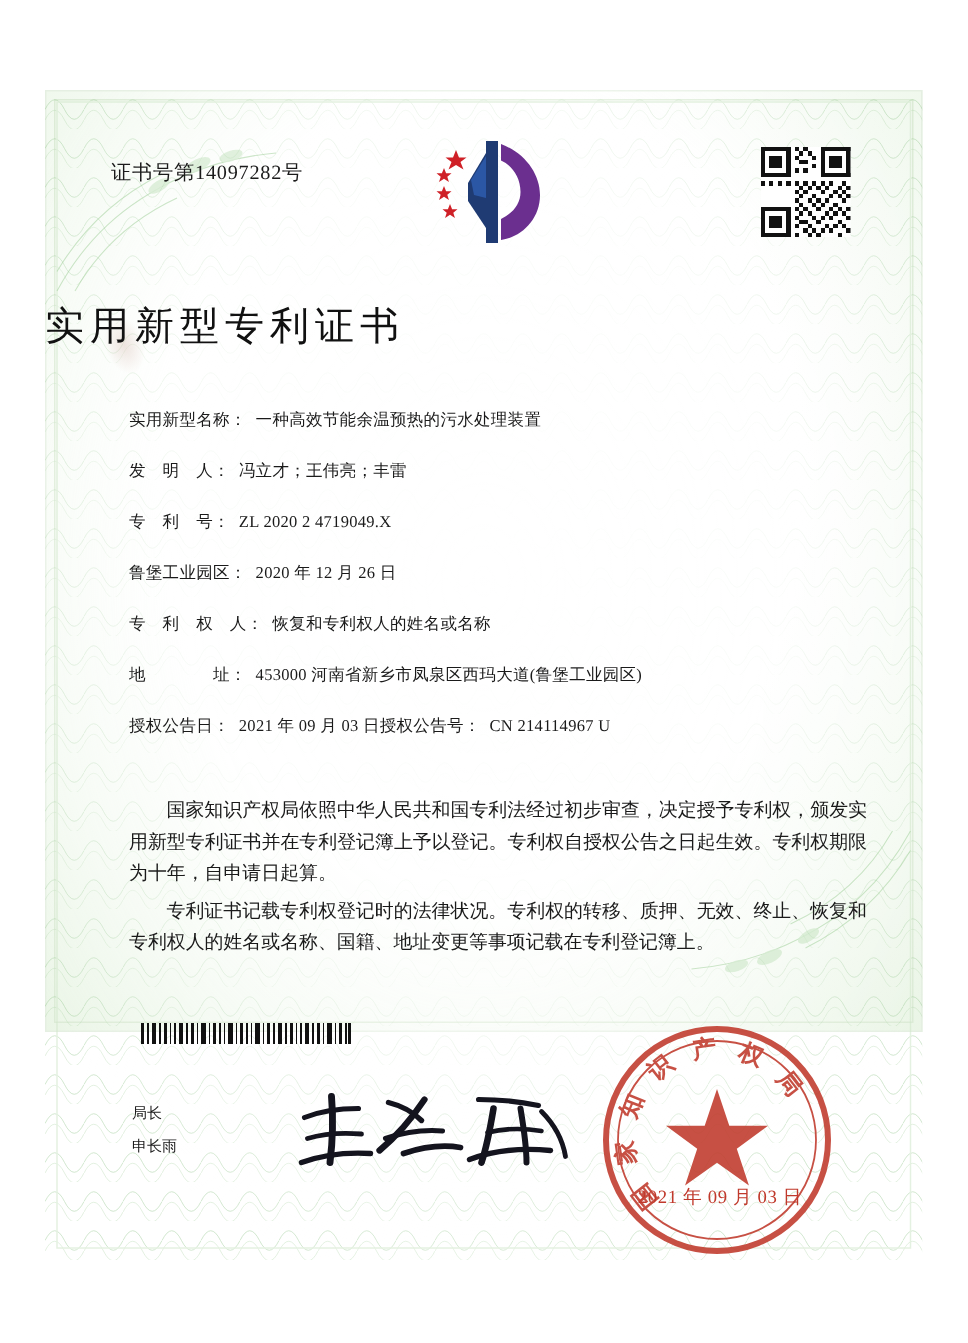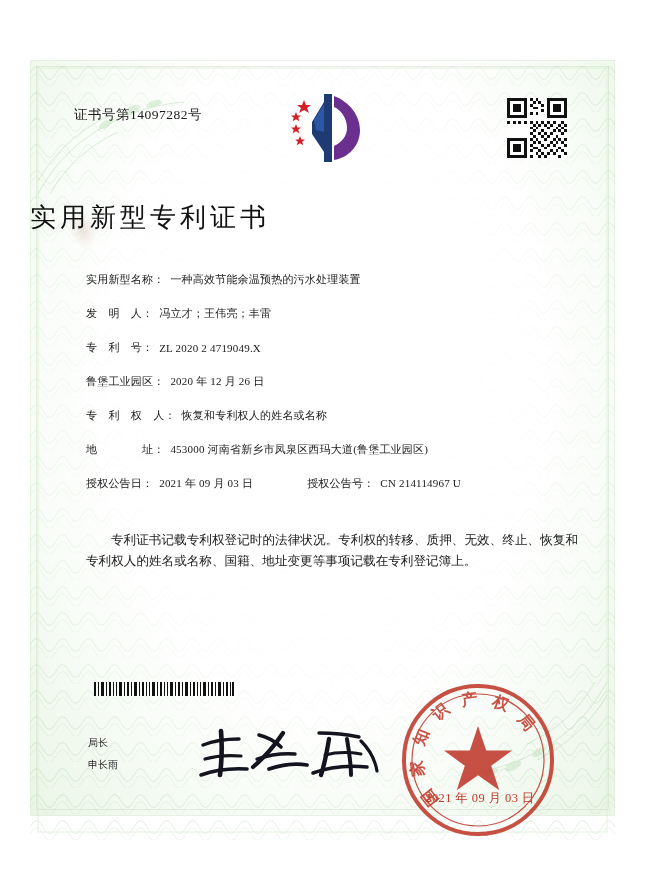--- a/index.html
+++ b/index.html
@@ -19,21 +19,21 @@
     position: absolute;
     inset: 0;
     background: #ffffff;
   }
   
   .cert {
     position: absolute;
     left: 30px;
     top: 60px;
     width: 585px;
-    height: 756px;
+    height: 628px;
     background:
       radial-gradient(ellipse at 50% 42%, #ffffff 0%, #ffffff 52%, #f4faf2 78%, #eaf5e6 100%),
       linear-gradient(#f7fbf5, #f7fbf5);
     box-shadow: 0 0 0 1px #e5efe2 inset;
   }
   .cert-border {
     position: absolute;
     inset: 6px;
     border: 1px solid #dcebd6;
   }
@@ -99,21 +99,20 @@
   .flabel {
     flex: 0 0 auto;
     letter-spacing: 0.2px;
   }
   .fvalue {
     flex: 0 0 auto;
     margin-left: 6px;
     letter-spacing: 0.2px;
   }
   .frow.two .col2 {
-    margin-left: 54px;
     display: flex;
     align-items: baseline;
   }
   
   .paras {
     position: absolute;
     left: 56px;
     top: 470px;
     width: 492px;
     font-size: 12.6px;
@@ -391,20 +390,21 @@
         <span class="flabel">授权公告日：</span>
         <span class="fvalue">2021 年 09 月 03 日</span>
         <span class="col2">
           <span class="flabel">授权公告号：</span>
           <span class="fvalue">CN 214114967 U</span>
         </span>
       </div>
     </div>
 
     <div class="paras">
+      <p>国家知识产权局依照中华人民共和国专利法经过初步审查，决定授予专利权，颁发实用新型专利证书并在专利登记簿上予以登记。专利权自授权公告之日起生效。专利权期限为十年，自申请日起算。</p>
       <p>专利证书记载专利权登记时的法律状况。专利权的转移、质押、无效、终止、恢复和专利权人的姓名或名称、国籍、地址变更等事项记载在专利登记簿上。</p>
     </div>
 
     <svg class="barcode" viewBox="0 0 140 14" shape-rendering="crispEdges">
       <g fill="#111111">
         <rect x="0" y="0" width="2" height="14"></rect>
           <rect x="4" y="0" width="1" height="14"></rect>
         <rect x="7" y="0" width="3" height="14"></rect>
           <rect x="12" y="0" width="1" height="14"></rect>
         <rect x="15" y="0" width="2" height="14"></rect>

